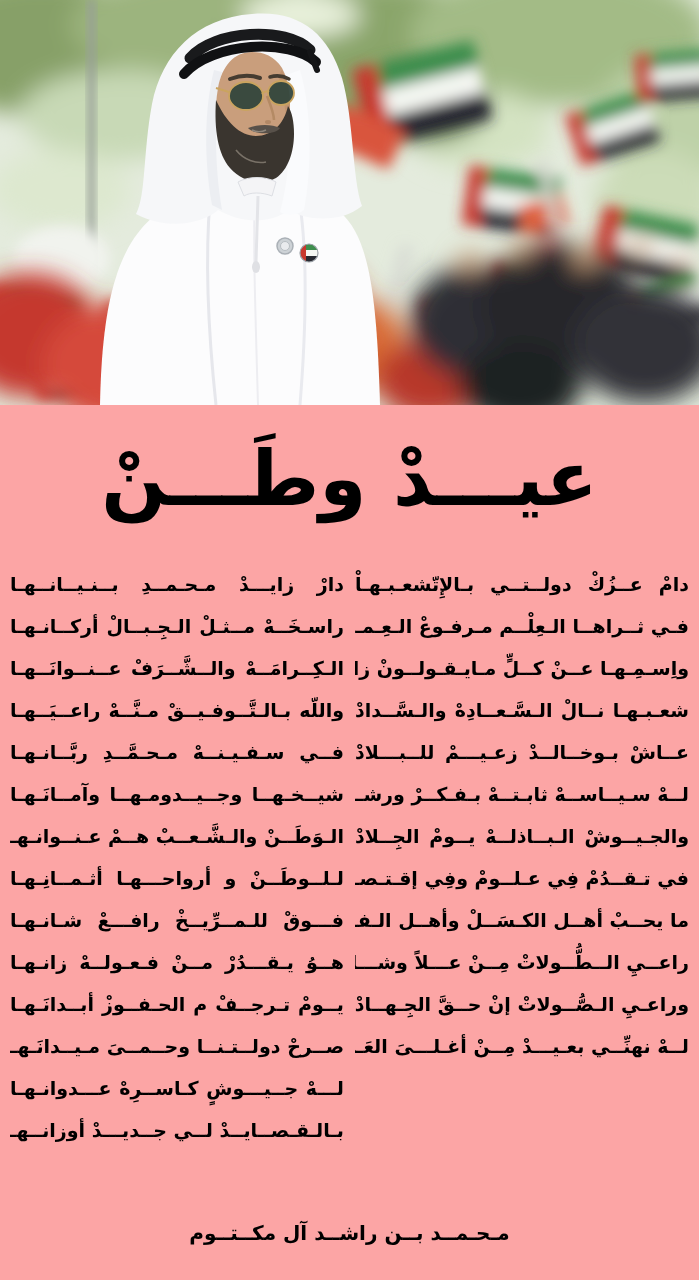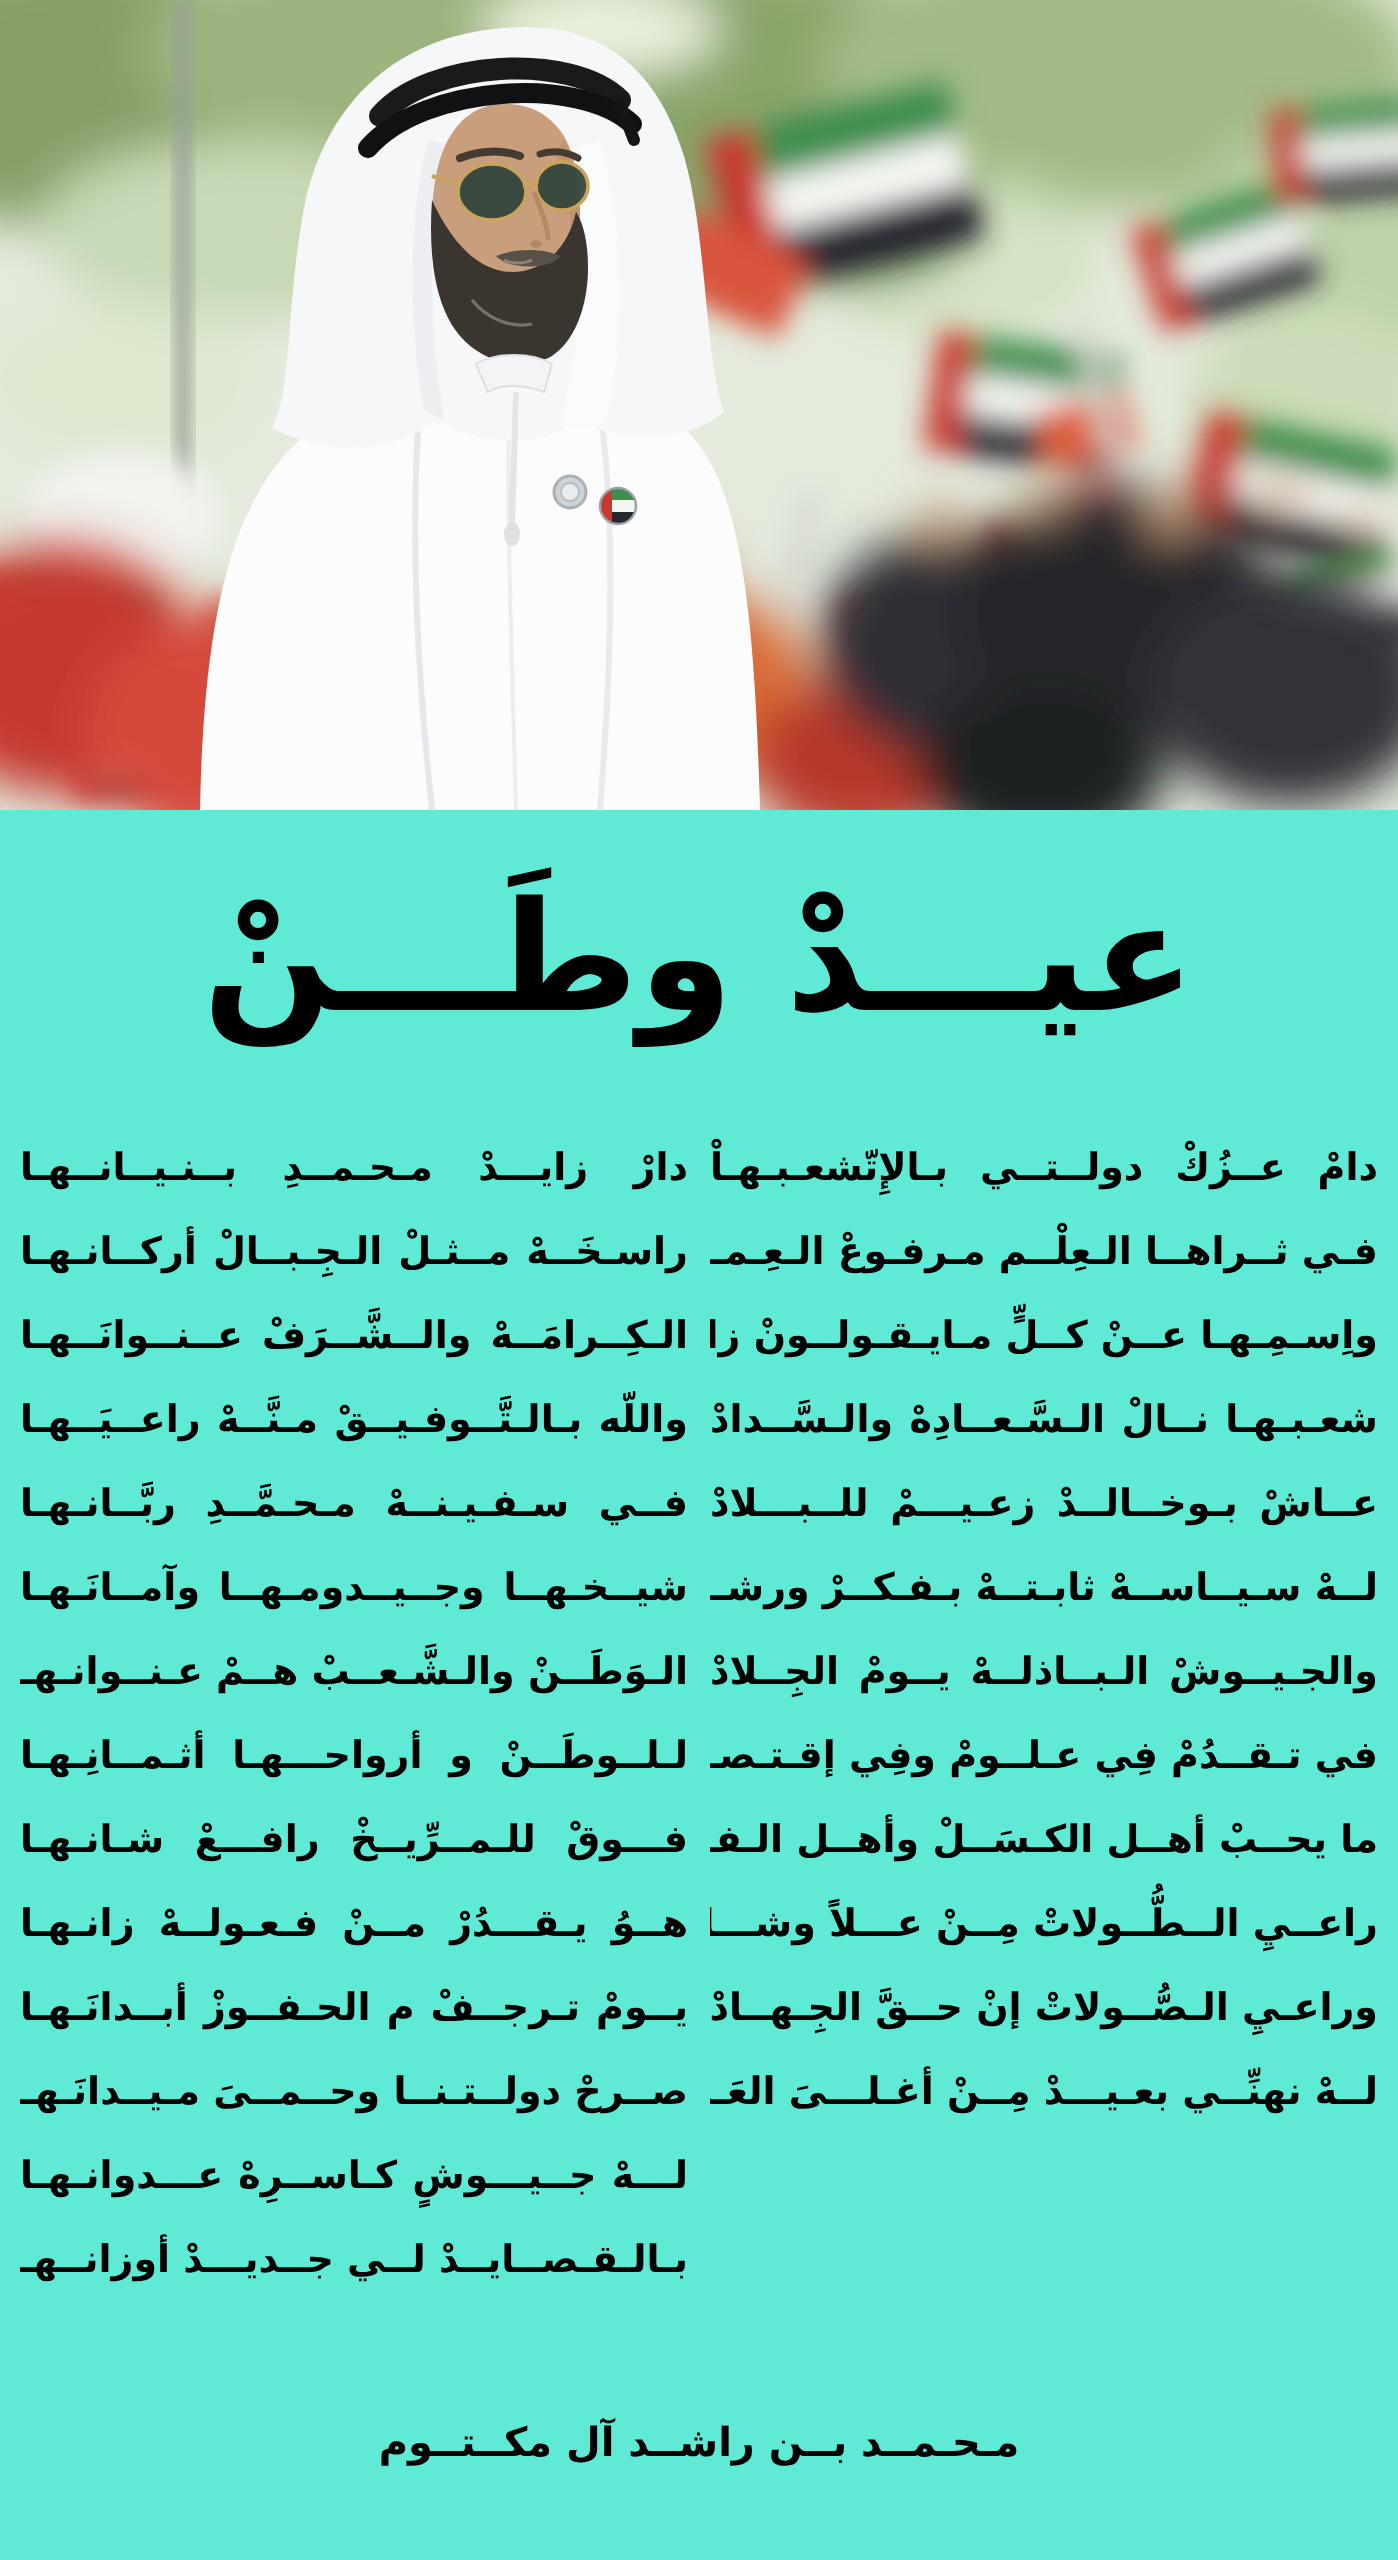--- a/index.html
+++ b/index.html
@@ -1,28 +1,28 @@
 <!DOCTYPE html>
 <html lang="ar" dir="rtl"><head>
 <meta charset="utf-8">
 <style>
   html,body{margin:0;padding:0;background:#ffffff;}
   body{width:699px;height:1280px;overflow:hidden;font-family:"DejaVu Sans",sans-serif;color:#000;}
-  .page{position:relative;width:699px;height:1280px;background:#5eead4;}
+  .page{position:relative;width:699px;height:1280px;background:#fca5a5;}
   .photo{width:699px;height:405px;overflow:hidden;display:block;}
   .title{height:148px;display:flex;align-items:center;justify-content:center;
          font-size:76px;font-weight:bold;direction:rtl;margin:0;line-height:1;
          font-family:"DejaVu Sans",sans-serif;}
   .poem{display:flex;direction:rtl;justify-content:space-between;
         padding:10px 10px 0 10px;box-sizing:border-box;height:636px;}
   .col{width:334px;direction:rtl;}
   .line{font-size:19px;font-weight:bold;line-height:42px;height:42px;
         white-space:nowrap;overflow:hidden;
         text-align:justify;text-align-last:justify;-moz-text-align-last:justify;}
-  .signature{margin-top:20px;text-align:center;font-size:20px;font-weight:bold;
+  .signature{margin-top:32px;text-align:center;font-size:20px;font-weight:bold;
              direction:rtl;letter-spacing:1px;}
 </style>
 </head>
 <body>
 
 <div class="page">
 
   <div class="photo">
     <svg width="699" height="405" viewBox="0 0 699 405" aria-hidden="true">
       <defs>

